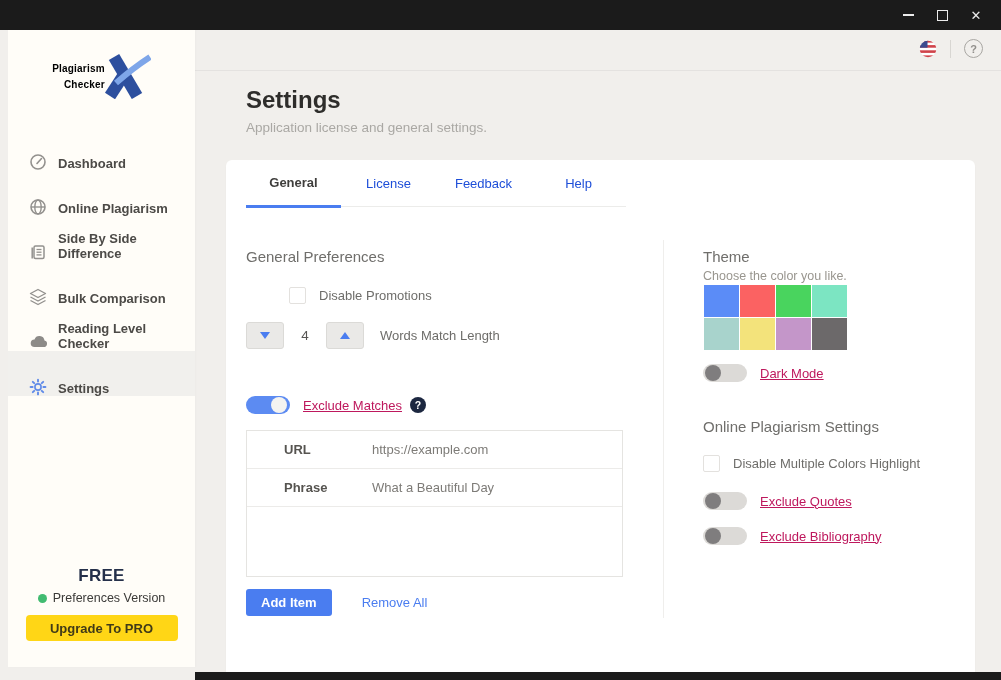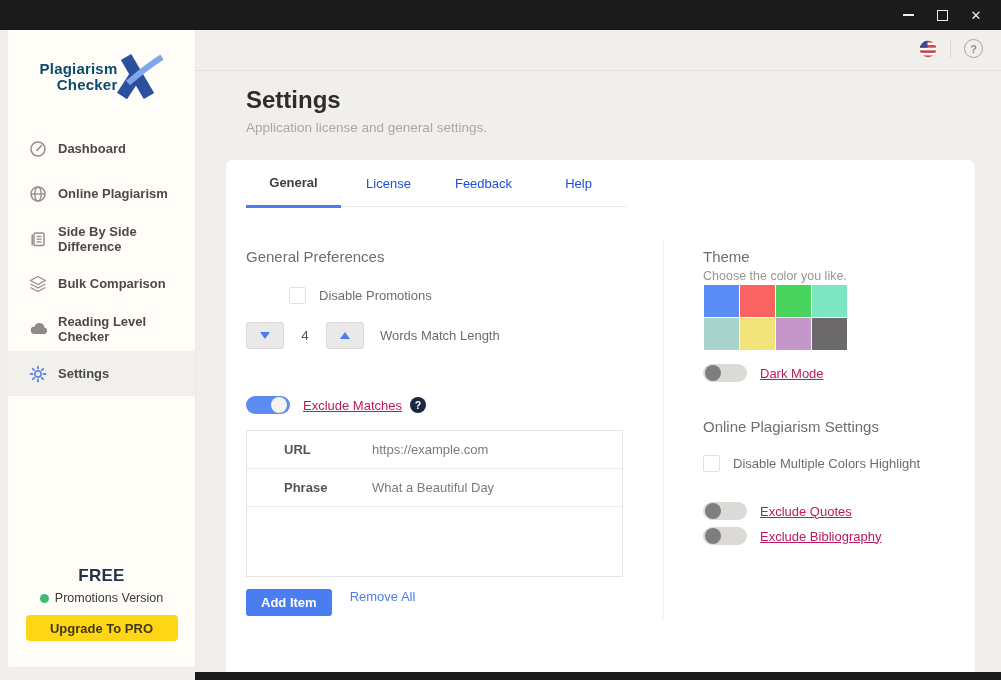--- a/index.html
+++ b/index.html
@@ -16,24 +16,24 @@
   .max-box{width:9px;height:9px;border:1.2px solid #ececec;display:block;}
   .bottom-strip{position:absolute;left:195px;right:0;bottom:0;height:8px;background:#1b1b1b;z-index:25;}
 
   
   .app{position:absolute;top:30px;left:0;right:0;bottom:0;background:#f1efec;}
   .header-hairline{position:absolute;top:40px;left:195px;right:0;height:1px;background:rgba(0,0,0,0.05);}
 
   
   .sidebar{position:absolute;left:8px;top:0;width:187px;height:637px;background:#fffdf8;box-shadow:1px 0 2px rgba(0,0,0,0.02);}
   .logo{display:flex;align-items:center;justify-content:center;margin-top:16px;height:62px;}
-  .logo-text{text-align:right;line-height:16px;font-size:15px;font-weight:800;color:#0c4a6e;letter-spacing:.2px;}
+  .logo-text{text-align:right;line-height:16px;font-size:10px;font-weight:800;color:#000000;letter-spacing:.2px;}
   .logo-x{margin-left:-6px;margin-top:-4px;}
   .nav{margin-top:18px;}
-  .nav-item{height:45px;display:flex;align-items:center;padding-left:21px;cursor:pointer;}
+  .nav-item{height:45px;display:flex;align-items:flex-end;padding-left:21px;cursor:pointer;}
   .nav-item .lbl{margin-left:11px;font-size:13px;font-weight:600;color:#4c4a47;}
   .nav-item.active{background:#f1f0ed;}
   .nav-icon{width:18px;height:18px;flex:0 0 18px;}
 
   .license{position:absolute;left:0;right:0;top:536px;text-align:center;}
   .plan{font-size:17px;font-weight:800;color:#25304a;letter-spacing:.3px;}
   .eval{margin-top:5px;font-size:12.5px;color:#3b3a38;display:flex;align-items:center;justify-content:center;gap:6px;}
   .dot{width:9px;height:9px;border-radius:50%;background:#41bb71;display:inline-block;}
   .upgrade{margin:10px auto 0;width:152px;height:26px;background:#ffd616;border:none;border-radius:4px;
     font-size:13px;font-weight:700;color:#403a18;display:flex;align-items:center;justify-content:center;cursor:pointer;}
@@ -79,21 +79,21 @@
   .toggle.off .knob{left:2px;background:#7f7d7e;}
   .tg-label{margin-left:13px;font-size:13px;color:#be185d;text-decoration:underline;}
   .q-badge{width:16px;height:16px;border-radius:50%;background:#1c2740;color:#fff;font-size:10.5px;font-weight:700;
     display:flex;align-items:center;justify-content:center;margin-left:8px;cursor:pointer;}
 
   .xtable{width:377px;height:147px;border:1px solid #e5e4e1;box-sizing:border-box;background:#fff;}
   .xrow{height:37px;display:flex;align-items:center;border-bottom:1px solid #ecebe9;cursor:default;}
   .xtype{width:80px;padding-left:37px;font-size:13px;font-weight:700;color:#565450;}
   .xval{font-size:13px;color:#7d7b77;padding-left:8px;}
 
-  .actions{display:flex;align-items:flex-start;gap:18px;}
+  .actions{display:flex;align-items:center;gap:30px;}
   .btn-primary{height:27px;padding:0 15px;background:#4a7df0;color:#fff;font-size:13px;font-weight:600;border:none;border-radius:3px;display:flex;align-items:center;cursor:pointer;}
   .link{font-size:13px;color:#4a7df0;cursor:pointer;}
 
   .theme-sub{font-size:12.5px;color:#99968f;}
   .swatches{display:grid;grid-template-columns:repeat(4,35px);grid-auto-rows:32px;gap:1px;}
   .swatch{cursor:pointer;}
 </style>
 </head>
 <body>
 
@@ -178,21 +178,21 @@
           </g>
         </svg>
         <span class="lbl">Settings</span>
       </div>
     </div>
 
     <div class="license">
       <div class="plan">FREE</div>
       <div class="eval">
         <span class="dot"></span>
-        <span>Promotions Version</span>
+        <span>Preferences Version</span>
       </div>
       <div class="upgrade">Upgrade To PRO</div>
     </div>
   </div>
 
   <div class="header-icons">
     <svg class="flag" width="18" height="18" viewBox="0 0 18 18">
       <defs>
           <clipPath id="fc">
             <circle cx="9" cy="9" r="8.3"></circle>
@@ -290,21 +290,21 @@
       <span class="tg-label">Dark Mode</span>
     </div>
 
     <div class="abs section-title" style="left:477px;top:258px;">Online Plagiarism Settings</div>
 
     <div class="abs row" style="left:477px;top:295px;">
       <div class="checkbox"></div>
       <span class="cb-label">Disable Multiple Colors Highlight</span>
     </div>
 
-    <div class="abs row" style="left:477px;top:342px;">
+    <div class="abs row" style="left:477px;top:332px;">
       <div class="toggle off">
           <span class="knob"></span>
         </div>
       <span class="tg-label">Exclude Quotes</span>
     </div>
 
     <div class="abs row" style="left:477px;top:367px;">
       <div class="toggle off">
           <span class="knob"></span>
         </div>

